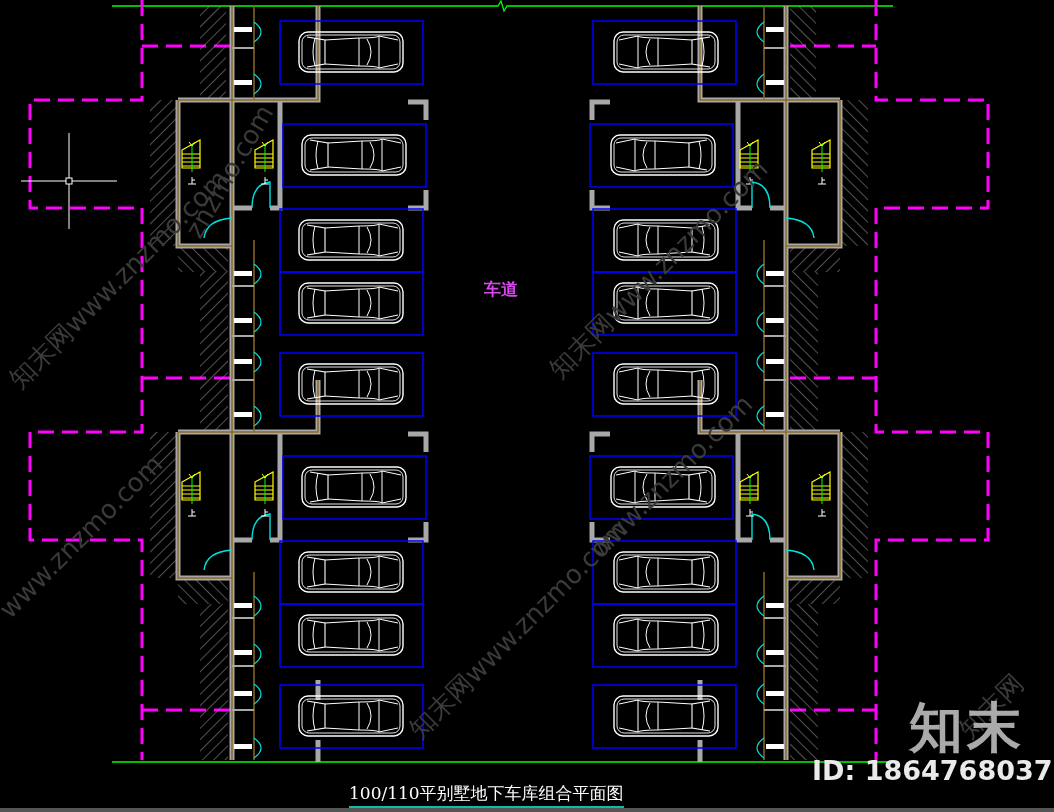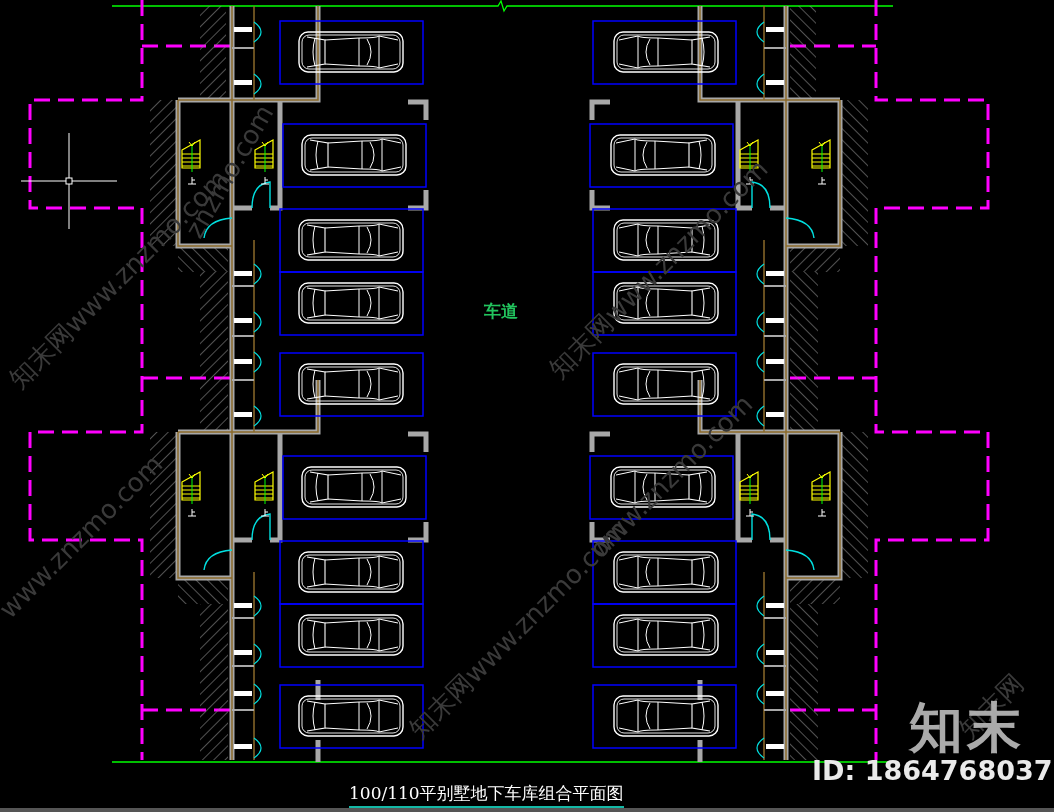--- a/index.html
+++ b/index.html
@@ -4,21 +4,21 @@
 <style>
   html, body { margin: 0; padding: 0; background: #000; }
   body { width: 1054px; height: 812px; overflow: hidden; position: relative; font-family: "DejaVu Sans", sans-serif; }
   #canvas { position: absolute; left: 0; top: 0; width: 1054px; height: 812px; }
   .plan-title {
     position: absolute; left: 349px; top: 782px; height: 24px;
     color: #fff; font-family: "DejaVu Serif", serif; font-size: 17px; letter-spacing: 0px;
     border-bottom: 6px solid #14b8a6; line-height: 22px; white-space: nowrap;
   }
   .driveway-label {
-    position: absolute; left: 484px; top: 300px; color: #22c55e; font-weight: bold; font-size: 17px;
+    position: absolute; left: 484px; top: 278px; color: #d946ef; font-weight: bold; font-size: 17px;
     font-family: "DejaVu Sans", sans-serif;
   }
   .wm-logo {
     position: absolute; left: 909px; top: 672px; color: #b4b4b4; font-size: 54px; font-weight: bold;
     font-family: "DejaVu Sans", sans-serif; letter-spacing: 4px; opacity: 0.95; margin-top: 20px;
   }
   .wm-id {
     position: absolute; left: 812px; top: 755px; color: #eaeaea; font-size: 27px; font-weight: bold;
     font-family: "DejaVu Sans", sans-serif; white-space: nowrap;
   }

